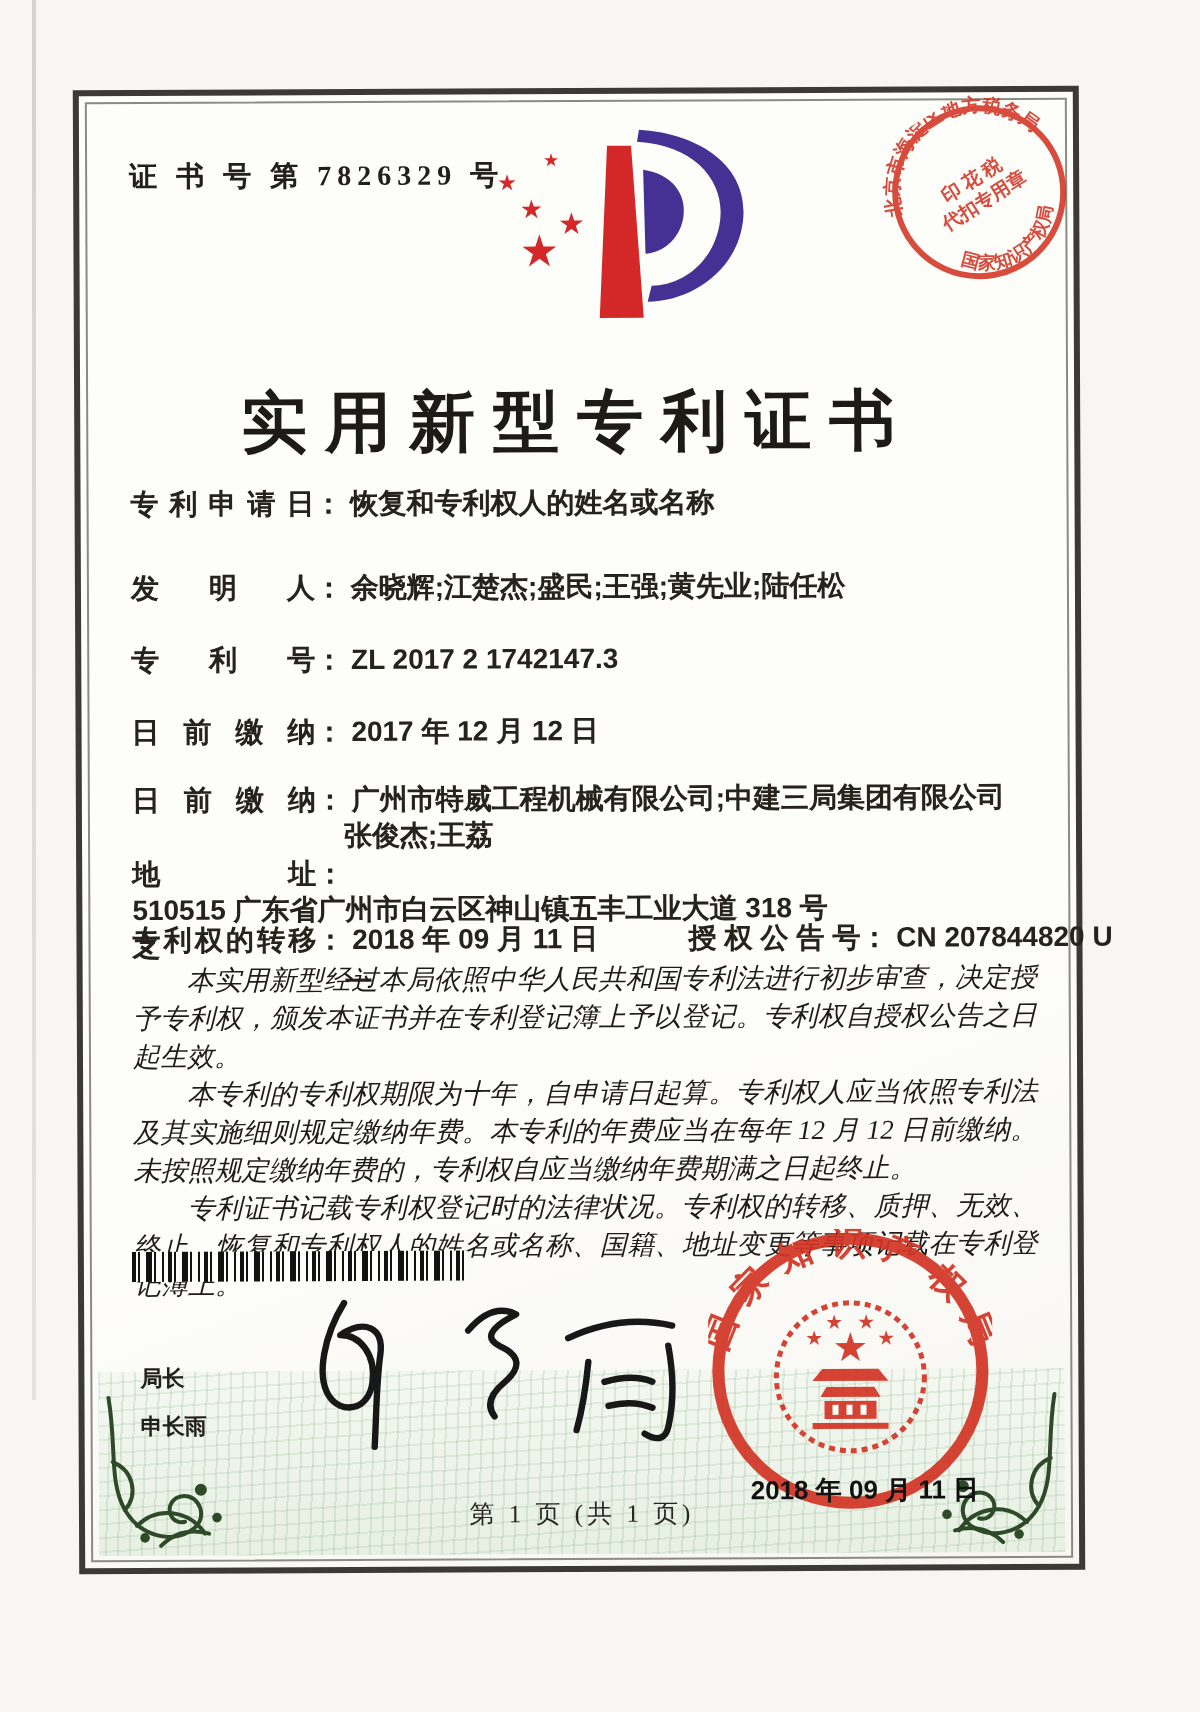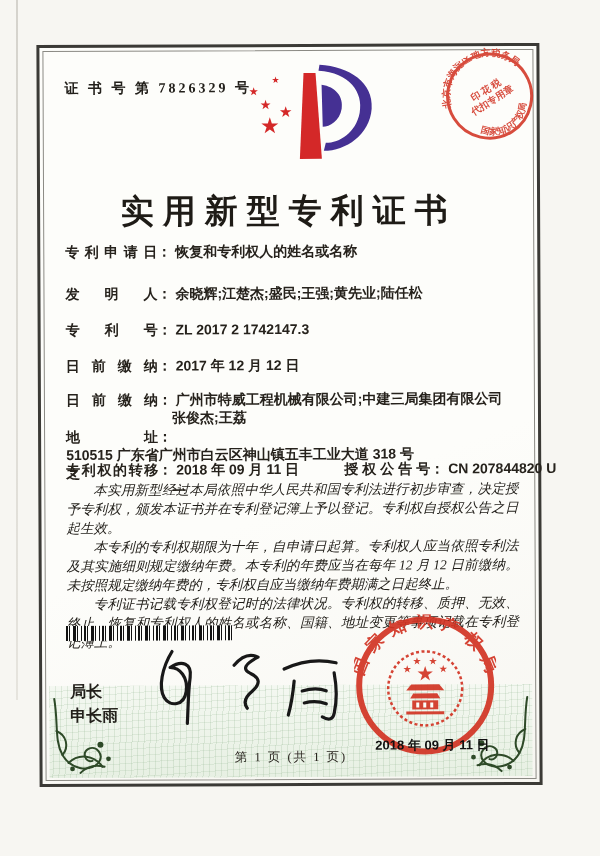--- a/index.html
+++ b/index.html
@@ -36,21 +36,21 @@
 
   .paras{left:25px;right:20px;top:433px;font-size:13.5px;line-height:19px;
     text-align:justify;color:#1f1c17;font-style:italic;}
   .paras p{margin:0;text-indent:2em;}
 
   .barcode{left:24px;top:578px;width:168px;height:15px;
     background:repeating-linear-gradient(90deg,
       #121212 0 2px,#fdfdfa 2px 3px,#121212 3px 4px,#fdfdfa 4px 7px,
       #121212 7px 10px,#fdfdfa 10px 11px,#121212 11px 12px,#fdfdfa 12px 15px,
       #121212 15px 16px,#fdfdfa 16px 18px);}
-  .director{left:28px;font-size:16px;font-weight:700;
+  .director{left:28px;font-size:11px;font-weight:700;
     font-family:"Liberation Sans","DejaVu Sans",sans-serif;color:#23201b;}
   .sig{left:96px;top:592px;}
   .page-footer{left:0;right:0;top:702px;text-align:center;font-size:12.5px;
     letter-spacing:2px;color:#2a2620;}
 
   .band{left:7px;right:7px;bottom:6px;height:92px;
     background:
       repeating-linear-gradient(92deg,rgba(130,170,128,.20) 0 1px,transparent 1px 6px),
       repeating-linear-gradient(-4deg,rgba(130,170,128,.16) 0 1px,transparent 1px 7px),
       linear-gradient(#f4f8f1,#e7f0e3);}

